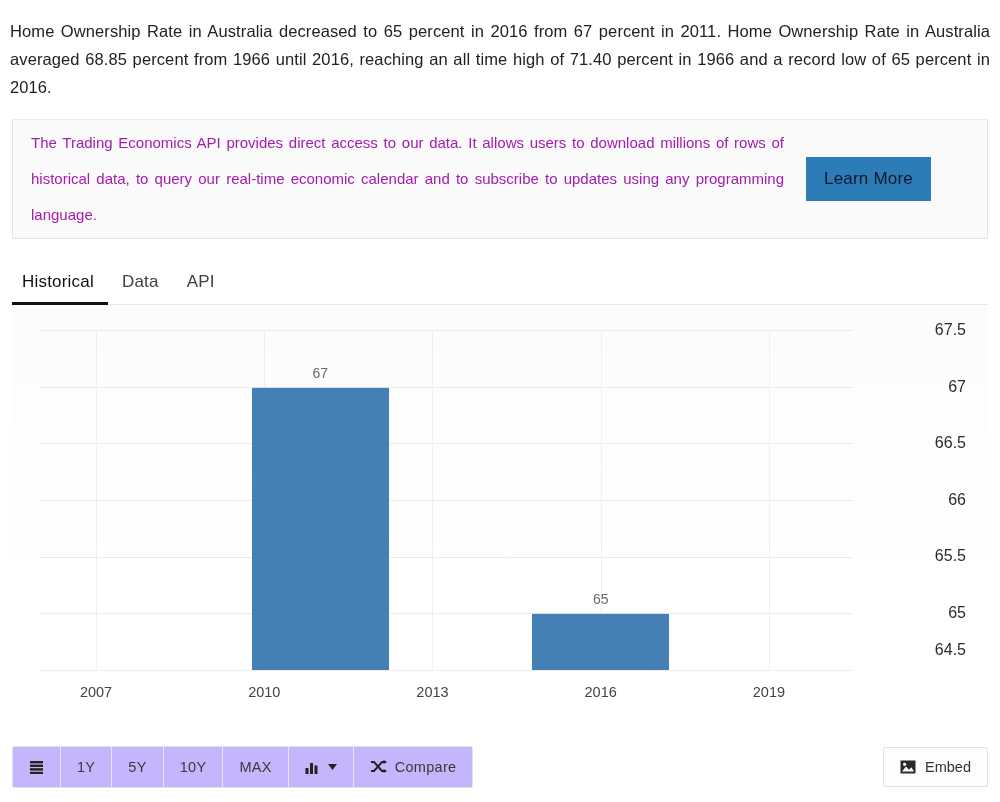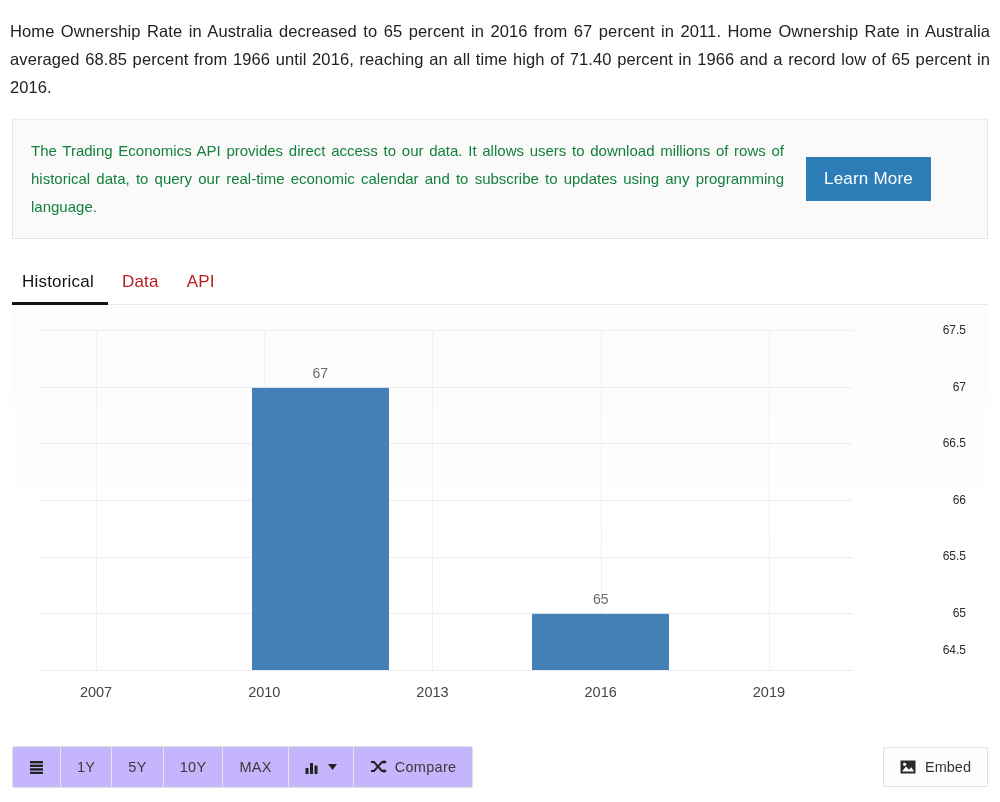--- a/index.html
+++ b/index.html
@@ -30,50 +30,50 @@
     background: #fafafa;
     border: 1px solid #e4e4e4;
     border-top-color: #ededed;
     display: flex;
     align-items: center;
     padding: 0 22px 0 18px;
   }
   #api-text {
     flex: 1;
     font-size: 15px;
-    line-height: 28px;
-    color: #15803d;
+    line-height: 36px;
+    color: #a21caf;
     text-align: justify;
     text-justify: inter-word;
     padding-right: 22px;
     max-width: 775px;
   }
   #learn-more {
     background: #2c7cb8;
-    color: #ffffff;
+    color: #0f172a;
     border: none;
     font-family: "Liberation Sans", sans-serif;
     font-size: 17px;
     padding: 12px 18px;
     cursor: pointer;
     white-space: nowrap;
     letter-spacing: .2px;
   }
 
   
   #tabs {
     margin: 22px 12px 0 12px;
     display: flex;
     align-items: flex-end;
     border-bottom: 1px solid #e8e8e8;
     height: 44px;
   }
   .tab {
     font-size: 17px;
-    color: #b91c1c;
+    color: #404040;
     padding: 0 14px 12px 14px;
     cursor: pointer;
     position: relative;
     letter-spacing: .2px;
   }
   .tab:first-child { padding-left: 10px; }
   .tab.active { color: #111; }
   .tab.active::after {
     content: "";
     position: absolute;
@@ -117,21 +117,21 @@
   .bar-label {
     position: absolute;
     font-size: 14px;
     color: #6b6b6b;
     transform: translateX(-50%);
     white-space: nowrap;
   }
   .ylabel {
     position: absolute;
     right: 22px;
-    font-size: 12px;
+    font-size: 16px;
     color: #2b2b2b;
     transform: translateY(-50%);
     white-space: nowrap;
   }
   .xlabel {
     position: absolute;
     font-size: 14.5px;
     color: #444;
     transform: translateX(-50%);
     white-space: nowrap;

